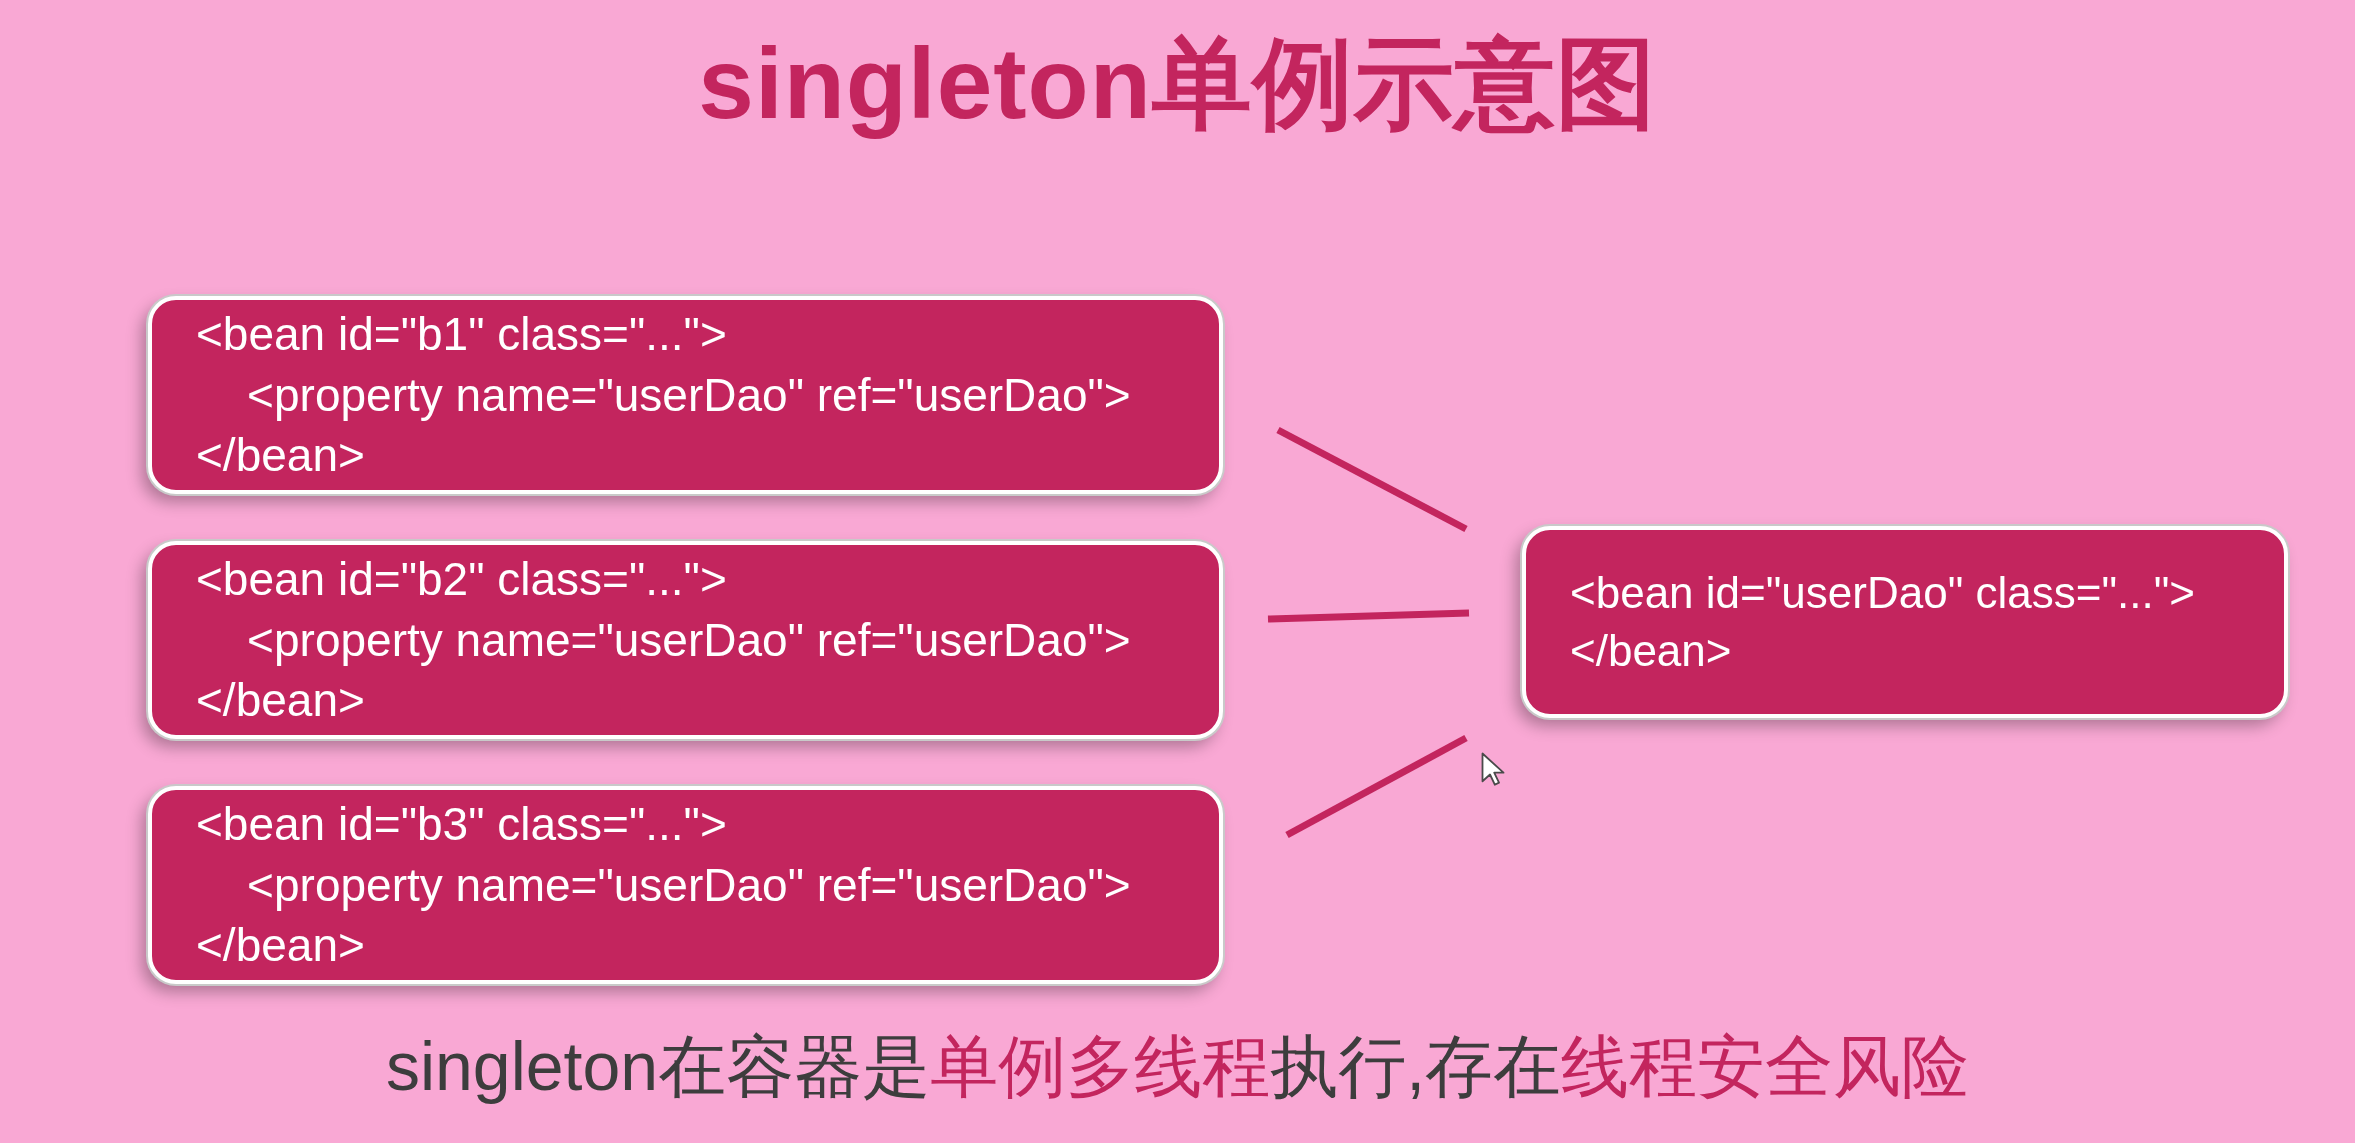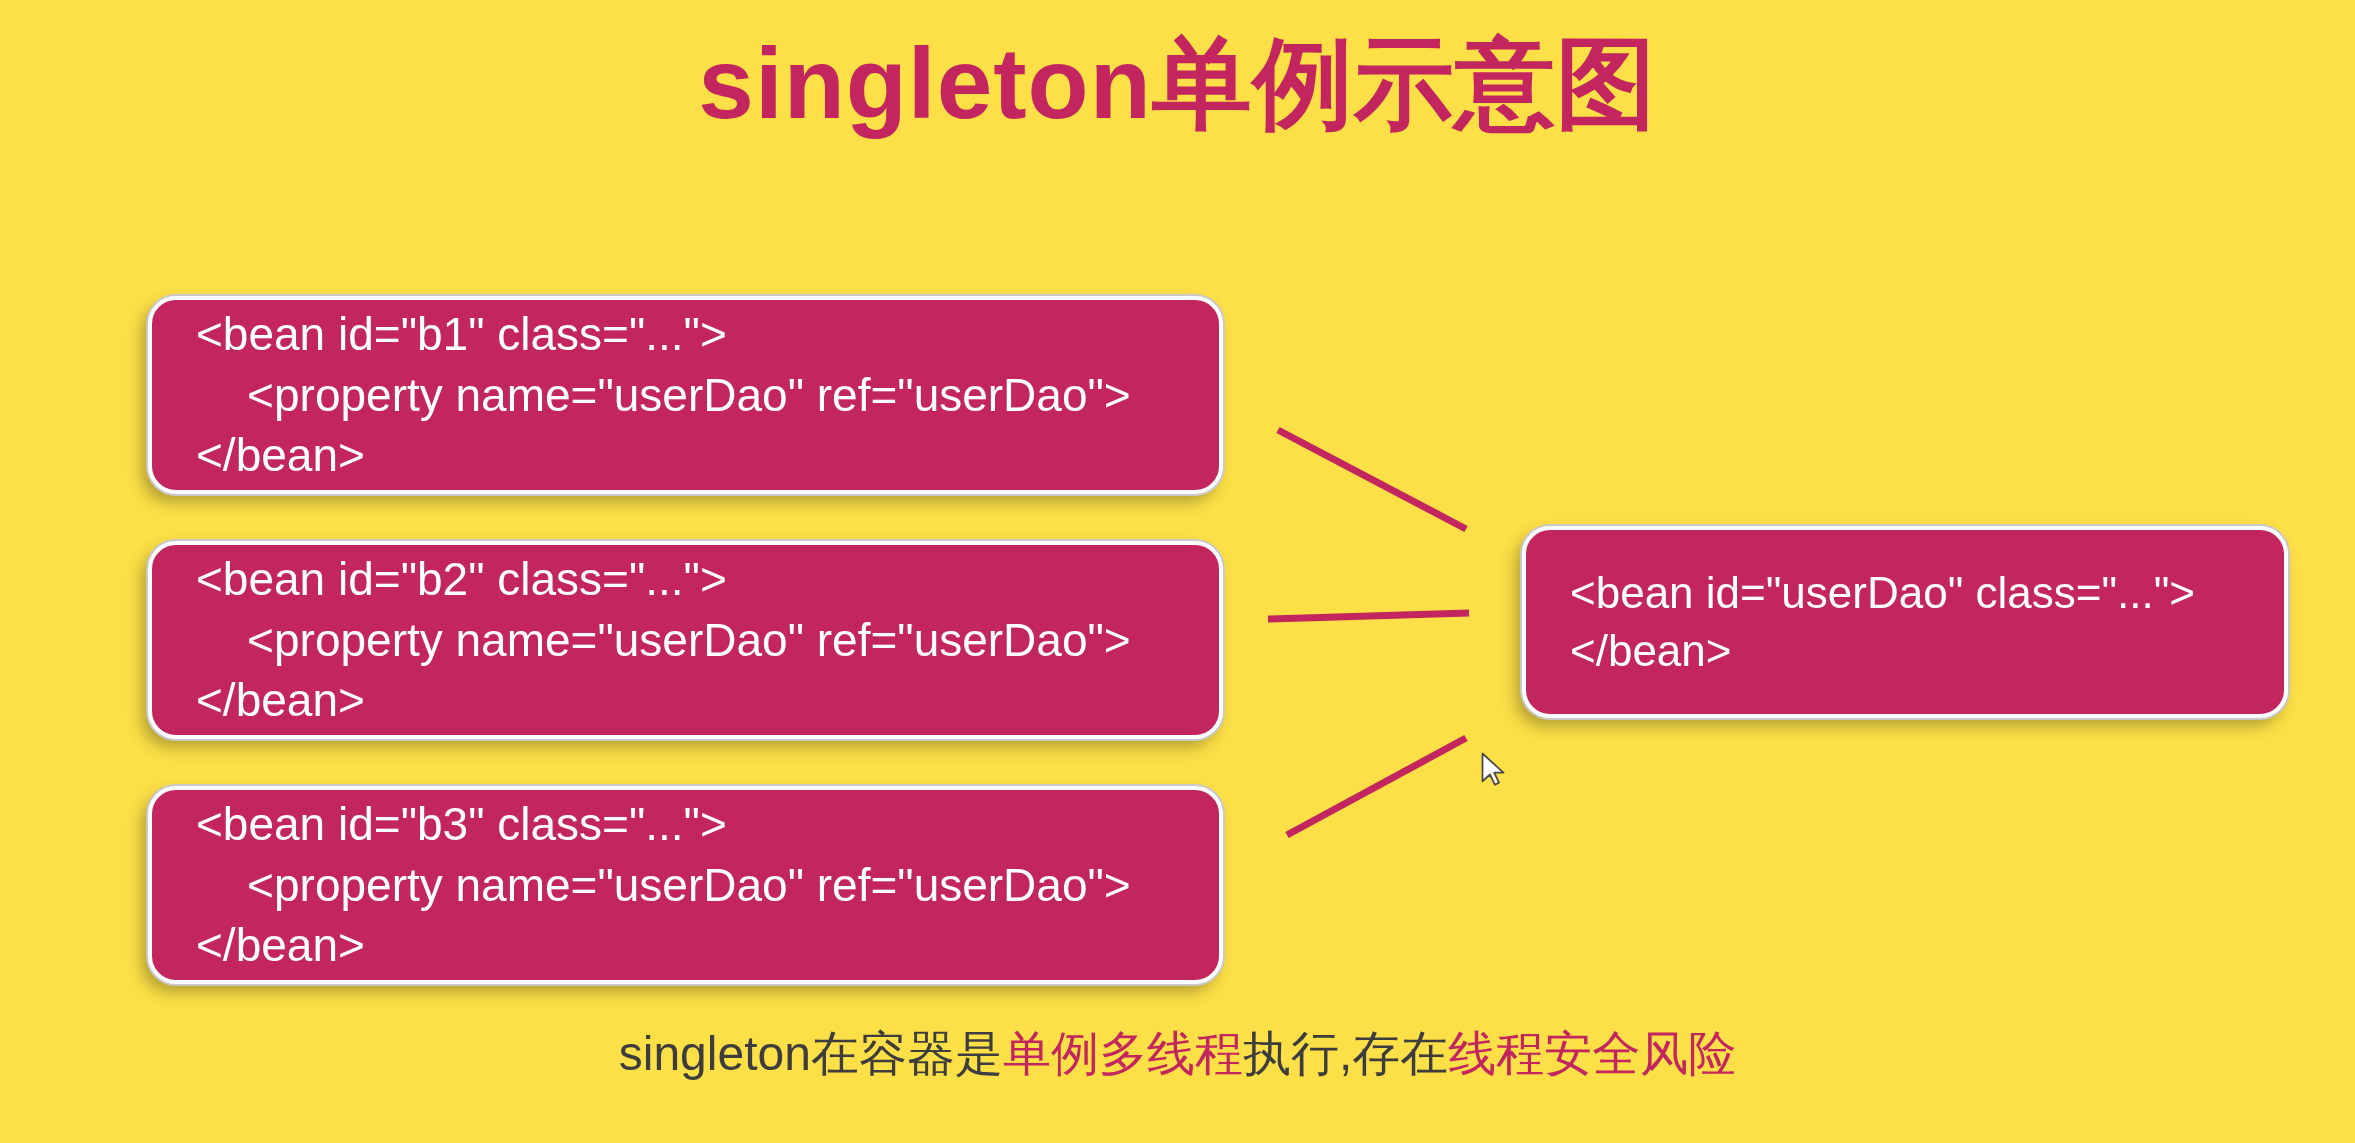--- a/index.html
+++ b/index.html
@@ -5,21 +5,21 @@
   html, body {
     margin: 0;
     padding: 0;
     background: #ffffff;
     font-family: "Liberation Sans", "DejaVu Sans", sans-serif;
   }
   .slide {
     position: relative;
     width: 2355px;
     height: 1143px;
-    background: #fde047;
+    background: #f9a8d4;
     overflow: hidden;
   }
   .title {
     position: absolute;
     top: 18px;
     left: 0;
     width: 100%;
     margin: 0;
     text-align: center;
     font-size: 100px;
@@ -70,21 +70,21 @@
     z-index: 3;
     left: 1480px;
     top: 752px;
   }
   .caption {
     position: absolute;
     top: 1022px;
     left: 0;
     width: 100%;
     text-align: center;
-    font-size: 48px;
+    font-size: 68px;
     white-space: nowrap;
   }
   .seg-dark   { color: #3d3d3d; }
   .seg-accent { color: #c3255e; }
 </style>
 </head>
 <body>
 
 <div class="slide">
 

